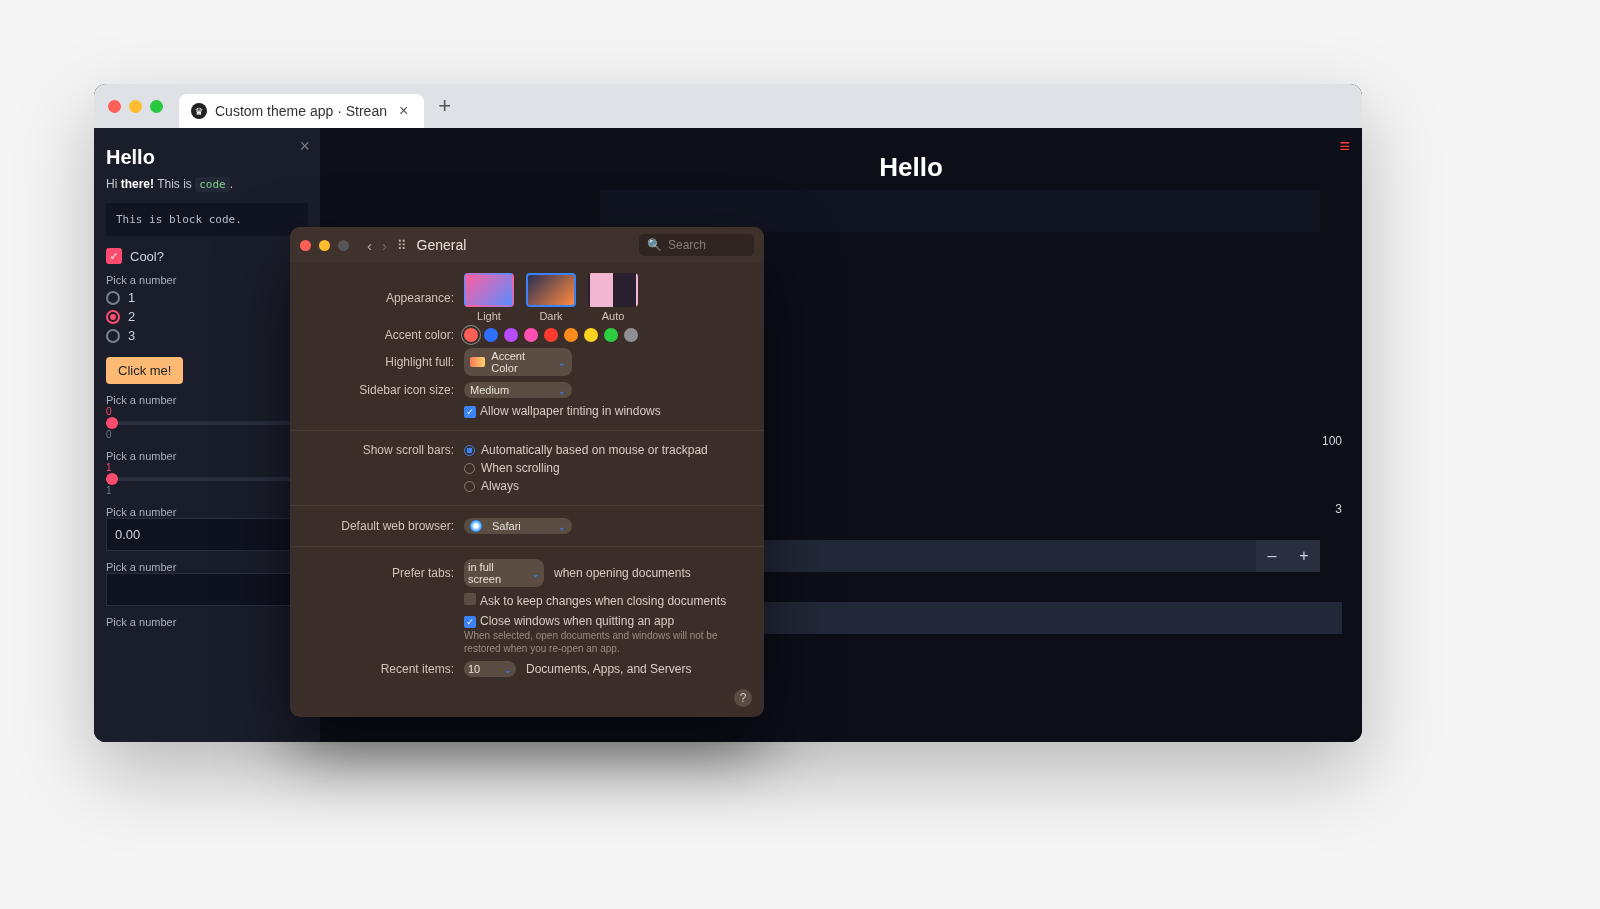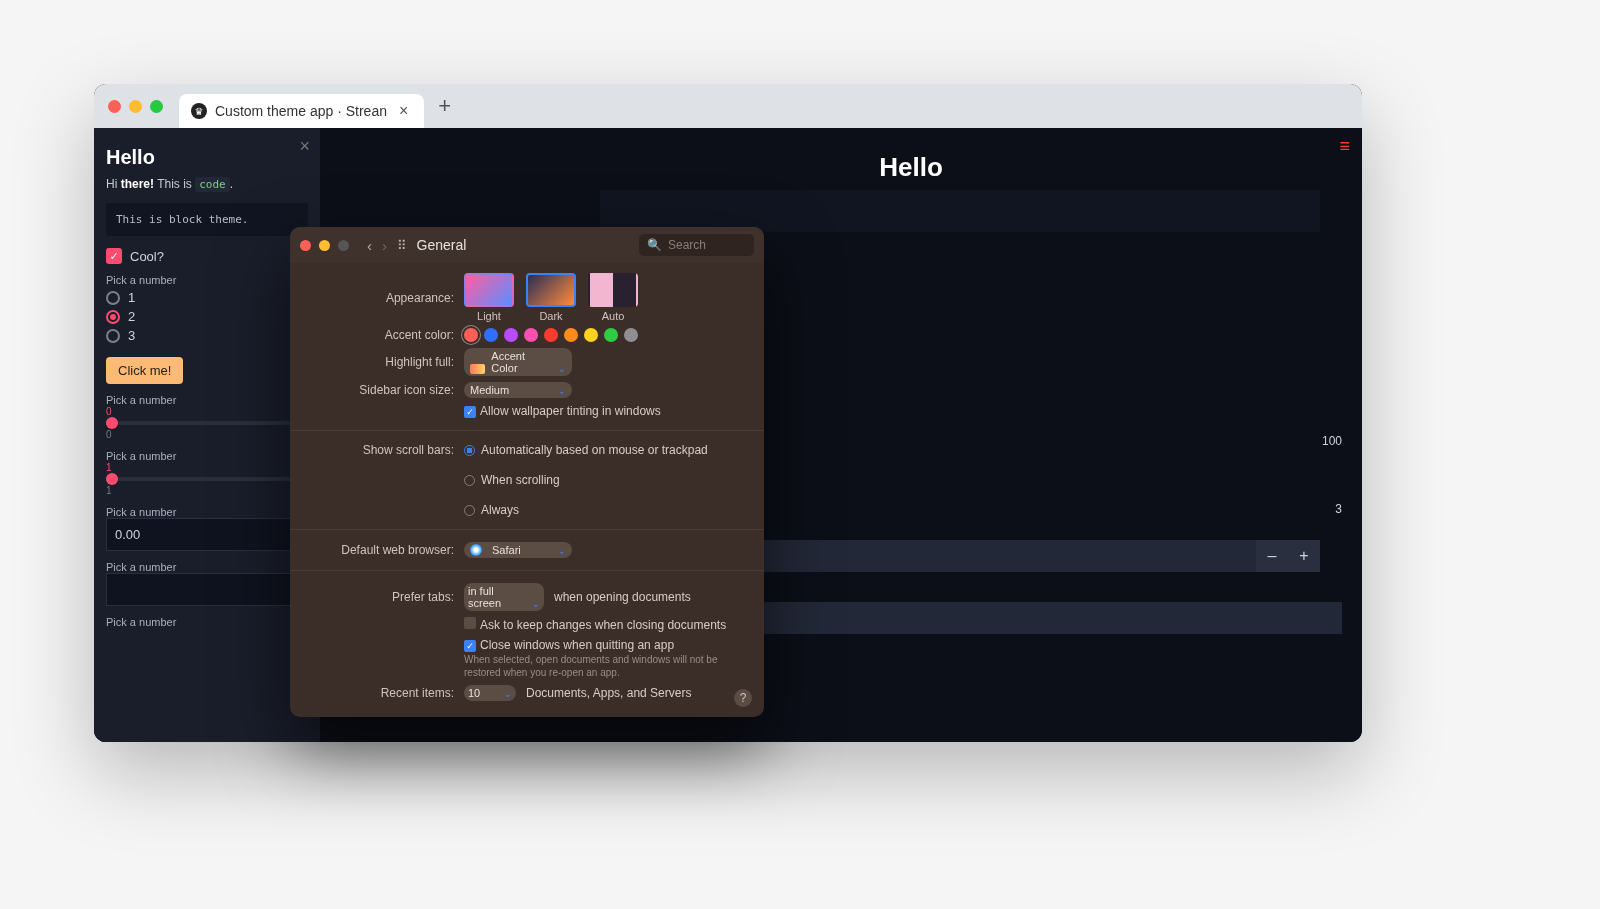--- a/index.html
+++ b/index.html
@@ -78,30 +78,30 @@
   .prow .plabel { width:150px; text-align:right; color:#cfc3bb; font-size:12px;}
   .appear { display:flex; gap:12px;}
   .apbox { width:50px; text-align:center; font-size:11px; color:#cfc3bb;}
   .apbox .thumb{ width:50px;height:34px;border-radius:4px;background:linear-gradient(135deg,#ff5ea0,#5b8dff);border:2px solid transparent;margin-bottom:3px;}
   .apbox.sel .thumb{ border-color:#3b82f6;}
   .apbox.dark .thumb{ background:linear-gradient(135deg,#2a2f55,#ff8a3d);}
   .apbox.auto .thumb{ background:linear-gradient(90deg,#f3b6d0 50%,#2a2130 50%);}
   .accents{ display:flex; gap:6px;}
   .accents span{ width:14px;height:14px;border-radius:50%; display:inline-block;}
   .sel-ring{ box-shadow:0 0 0 2px #3b2d28,0 0 0 3px #888;}
-  .dd { background:#5b4c44; border-radius:8px; padding:2px 6px; display:flex; align-items:flex-end; gap:6px; color:#e8e1da; font-size:11px;}
+  .dd { background:#5b4c44; border-radius:8px; padding:2px 6px; display:flex; align-items:center; gap:6px; color:#e8e1da; font-size:11px;}
   .dd .caret{ color:#3b82f6; font-size:10px; margin-left:auto;}
   .dd.sm{ padding:2px 4px;}
   .swatch{width:16px;height:10px;background:linear-gradient(90deg,#ff7a59,#ffd36a);border-radius:2px;}
   .chk{ width:12px;height:12px;border-radius:2px;background:#3b82f6;display:inline-flex;align-items:center;justify-content:center;color:#fff;font-size:9px;margin-right:4px;}
   .chk.off{ background:#5b4c44;}
   .prefs hr{ border:none; border-top:1px solid #4a3c35; margin:6px -14px;}
   .rb{ width:11px;height:11px;border-radius:50%;border:1px solid #8a7d74;display:inline-block;margin-right:6px;vertical-align:middle;}
   .rb.on{ background:radial-gradient(circle,#3b82f6 45%,transparent 48%); border-color:#3b82f6;}
-  .vlist{ display:flex; flex-direction:column; gap:16px; padding-left:0;}
+  .vlist{ display:flex; flex-direction:column; gap:4px; padding-left:0;}
   .vlist div{ display:flex; align-items:center; }
   .subnote{ font-size:10px; color:#9a8d84; padding-left:0px; margin-top:2px; line-height:1.25;}
   .helpbtn{ position:absolute; right:12px; bottom:10px; width:18px;height:18px;border-radius:50%;background:#5b4c44;color:#cfc3bb;display:flex;align-items:center;justify-content:center;font-size:12px;}
   .safari-ico{width:12px;height:12px;border-radius:50%;background:radial-gradient(circle,#fff 20%,#1e90ff 70%);display:inline-block;margin-right:4px;}
 </style>
 </head>
 <body>
 
 <div class="window">
 
@@ -120,21 +120,21 @@
   </div>
 
   <div class="page">
 
     <aside class="sidebar">
       <span class="close-side">×</span>
       <h3 class="hello">Hello</h3>
       <p class="para">
         <span>Hi </span><b>there!</b><span> This is </span><code class="inline">code</code><span>.</span>
       </p>
-      <pre class="block">This is block theme.</pre>
+      <pre class="block">This is block code.</pre>
 
       <div class="cbrow">
         <span class="cb">✓</span>
         <span>Cool?</span>
       </div>
 
       <div class="lbl-sm">Pick a number</div>
       <div class="radiorow">
           <span class="rcircle"></span>
           <span>1</span>

